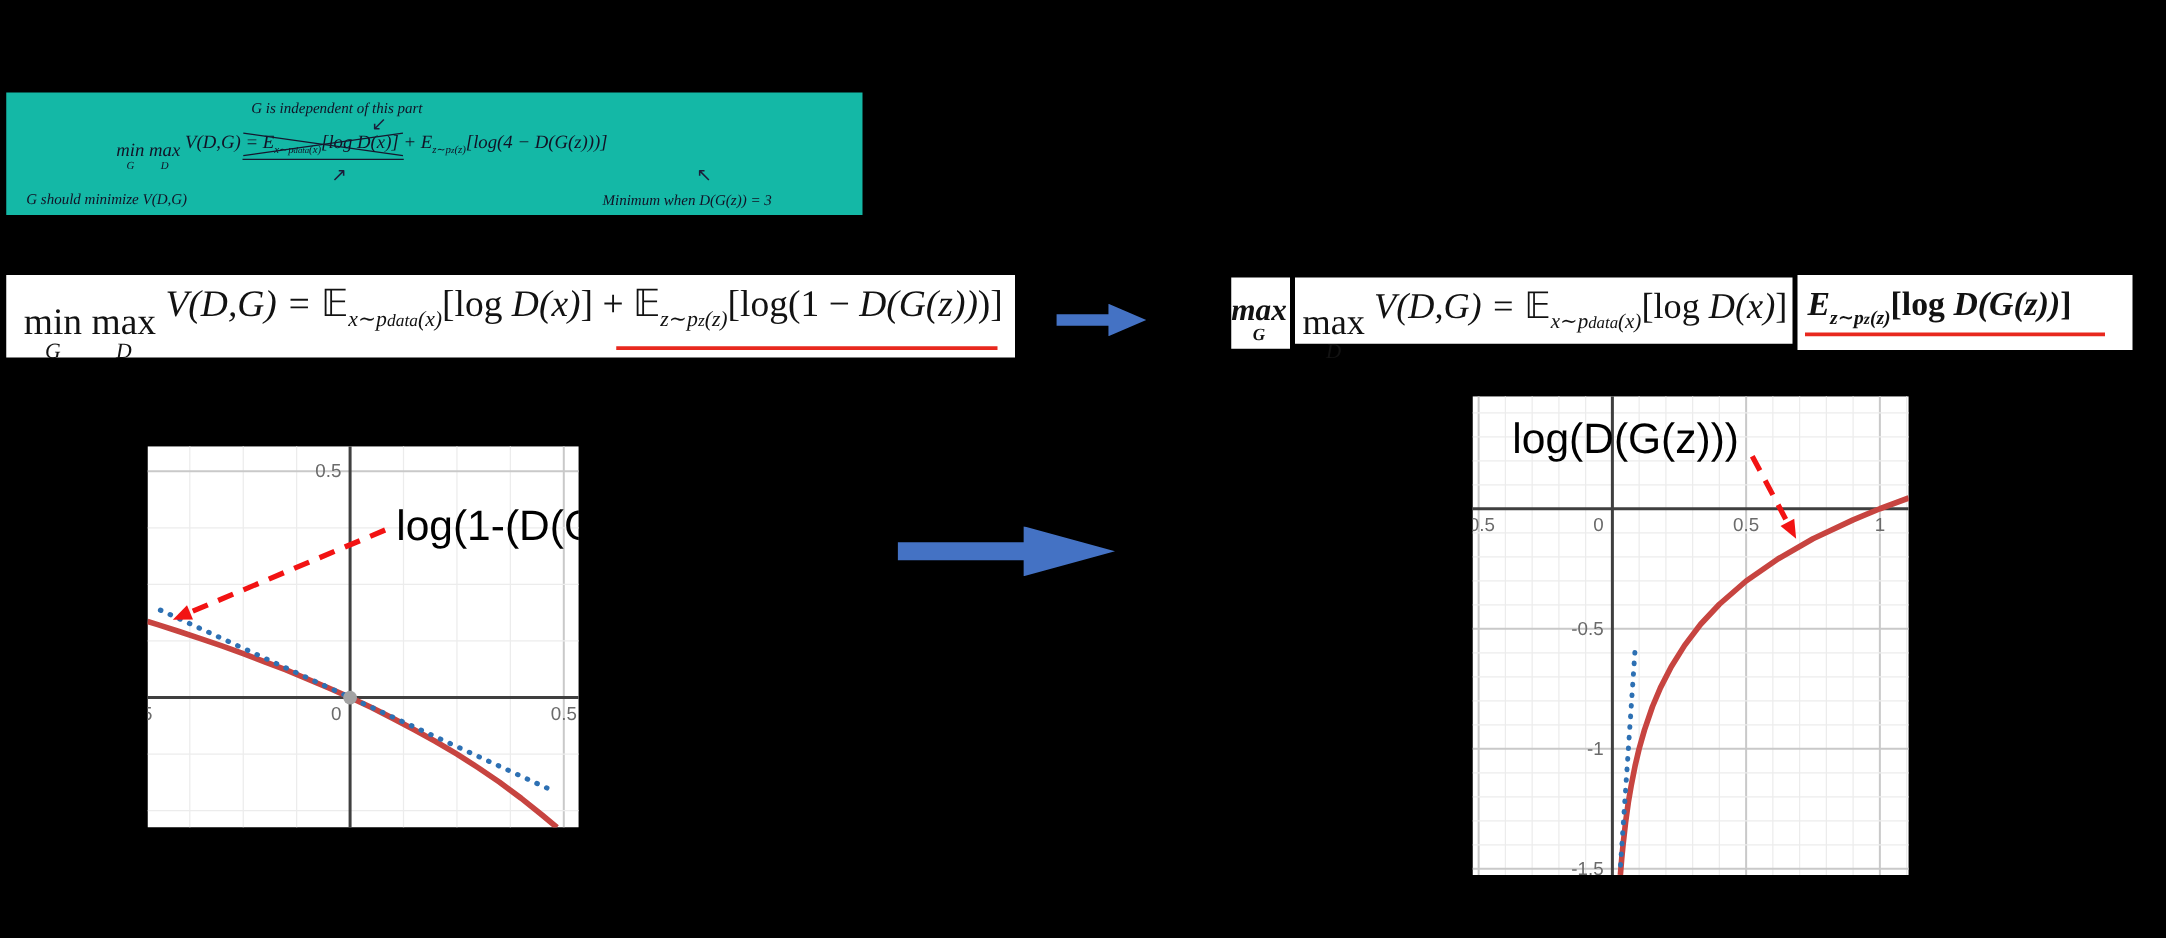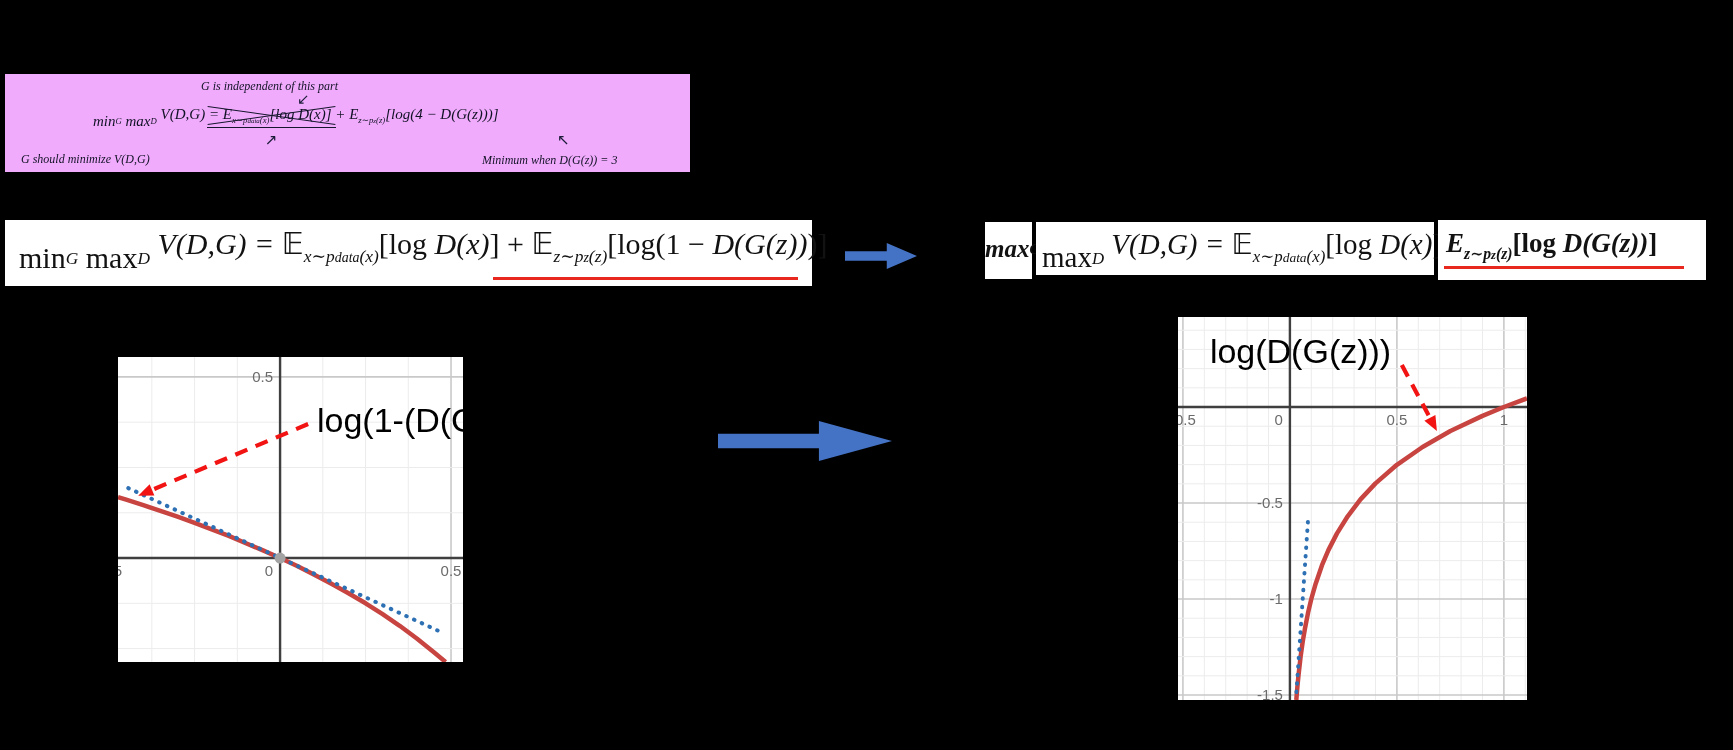--- a/index.html
+++ b/index.html
@@ -10,21 +10,21 @@
   .ann-box{left:5px;top:74px;width:685px;height:98px;background:#dbe5f1;color:#121226;}
   .ann-box .rel{position:absolute;}
   .small-note{font-size:12px;font-family:"Liberation Serif","DejaVu Serif",serif;}
   .hand-arrow{font-size:15px;color:#1c1c3a;font-family:"DejaVu Sans",sans-serif;}
   .ann-formula{font-size:15px;font-family:"Liberation Serif","DejaVu Serif",serif;white-space:nowrap;}
   
   .math{font-family:"Liberation Serif","DejaVu Serif",serif;color:#121212;white-space:nowrap;}
   .it{font-style:italic;}
   .rm{font-style:normal;}
   .bb{font-family:"DejaVu Sans","DejaVu Serif",serif;font-style:normal;}
-  .stack{display:inline-flex;flex-direction:row;align-items:center;line-height:.85;vertical-align:-0.45em;margin-right:.25em;}
+  .stack{display:inline-flex;flex-direction:column;align-items:center;line-height:.85;vertical-align:-0.45em;margin-right:.25em;}
   .stack .ssub{font-size:.58em;font-style:italic;margin-top:.18em;}
   sub.msub{font-size:.58em;font-style:italic;vertical-align:-0.45em;letter-spacing:0;}
   sub.msub .pp{font-size:.8em;}
   
   .f-left{left:5px;top:220px;width:807px;height:66px;background:#fff;font-size:30px;padding:6px 0 0 14px;box-sizing:border-box;}
   .f-max{left:985px;top:222px;width:47px;height:57px;background:#fff;text-align:center;font-size:25px;font-weight:bold;padding-top:2px;box-sizing:border-box;}
   .f-max .ssub{font-size:.55em;font-weight:600;}
   .f-rmain{left:1036px;top:222px;width:398px;height:53px;background:#fff;font-size:29px;padding:5px 0 0 6px;box-sizing:border-box;}
   .f-rbox{left:1438px;top:220px;width:268px;height:60px;background:#fff;font-size:27px;font-weight:600;padding:8px 17px 0 8px;box-sizing:border-box;}
   .red-ul{height:0;border-top:3px solid #e8281e;}
@@ -39,21 +39,21 @@
   
   .ppt-arrow{clip-path:polygon(0 32%,58% 32%,58% 0,100% 50%,58% 100%,58% 68%,0 68%);}
   .arr-mid{left:845px;top:243px;width:72px;height:26px;}
   .arr-big{left:718px;top:421px;width:174px;height:40px;}
   
   svg.plot{position:absolute;display:block;}
 </style>
 </head>
 <body style="background: rgb(0, 0, 0);">
 
-<div class="abs ann-box" style="background: #f0abfc;">
+<div class="abs ann-box" style="background: #14b8a6;">
   <div class="rel small-note it" style="left:196px;top:5px;"><span class="it">G</span><span>  is independent of this part</span></div>
   <div class="rel hand-arrow" style="left:292px;top:16px;">↙</div>
 
   <div class="rel ann-formula it" style="left:88px;top:32px;">
     <span class="stack">
         <span>min</span>
         <span class="ssub">G</span>
       </span><span class="stack">
         <span>max</span>
         <span class="ssub">D</span>

